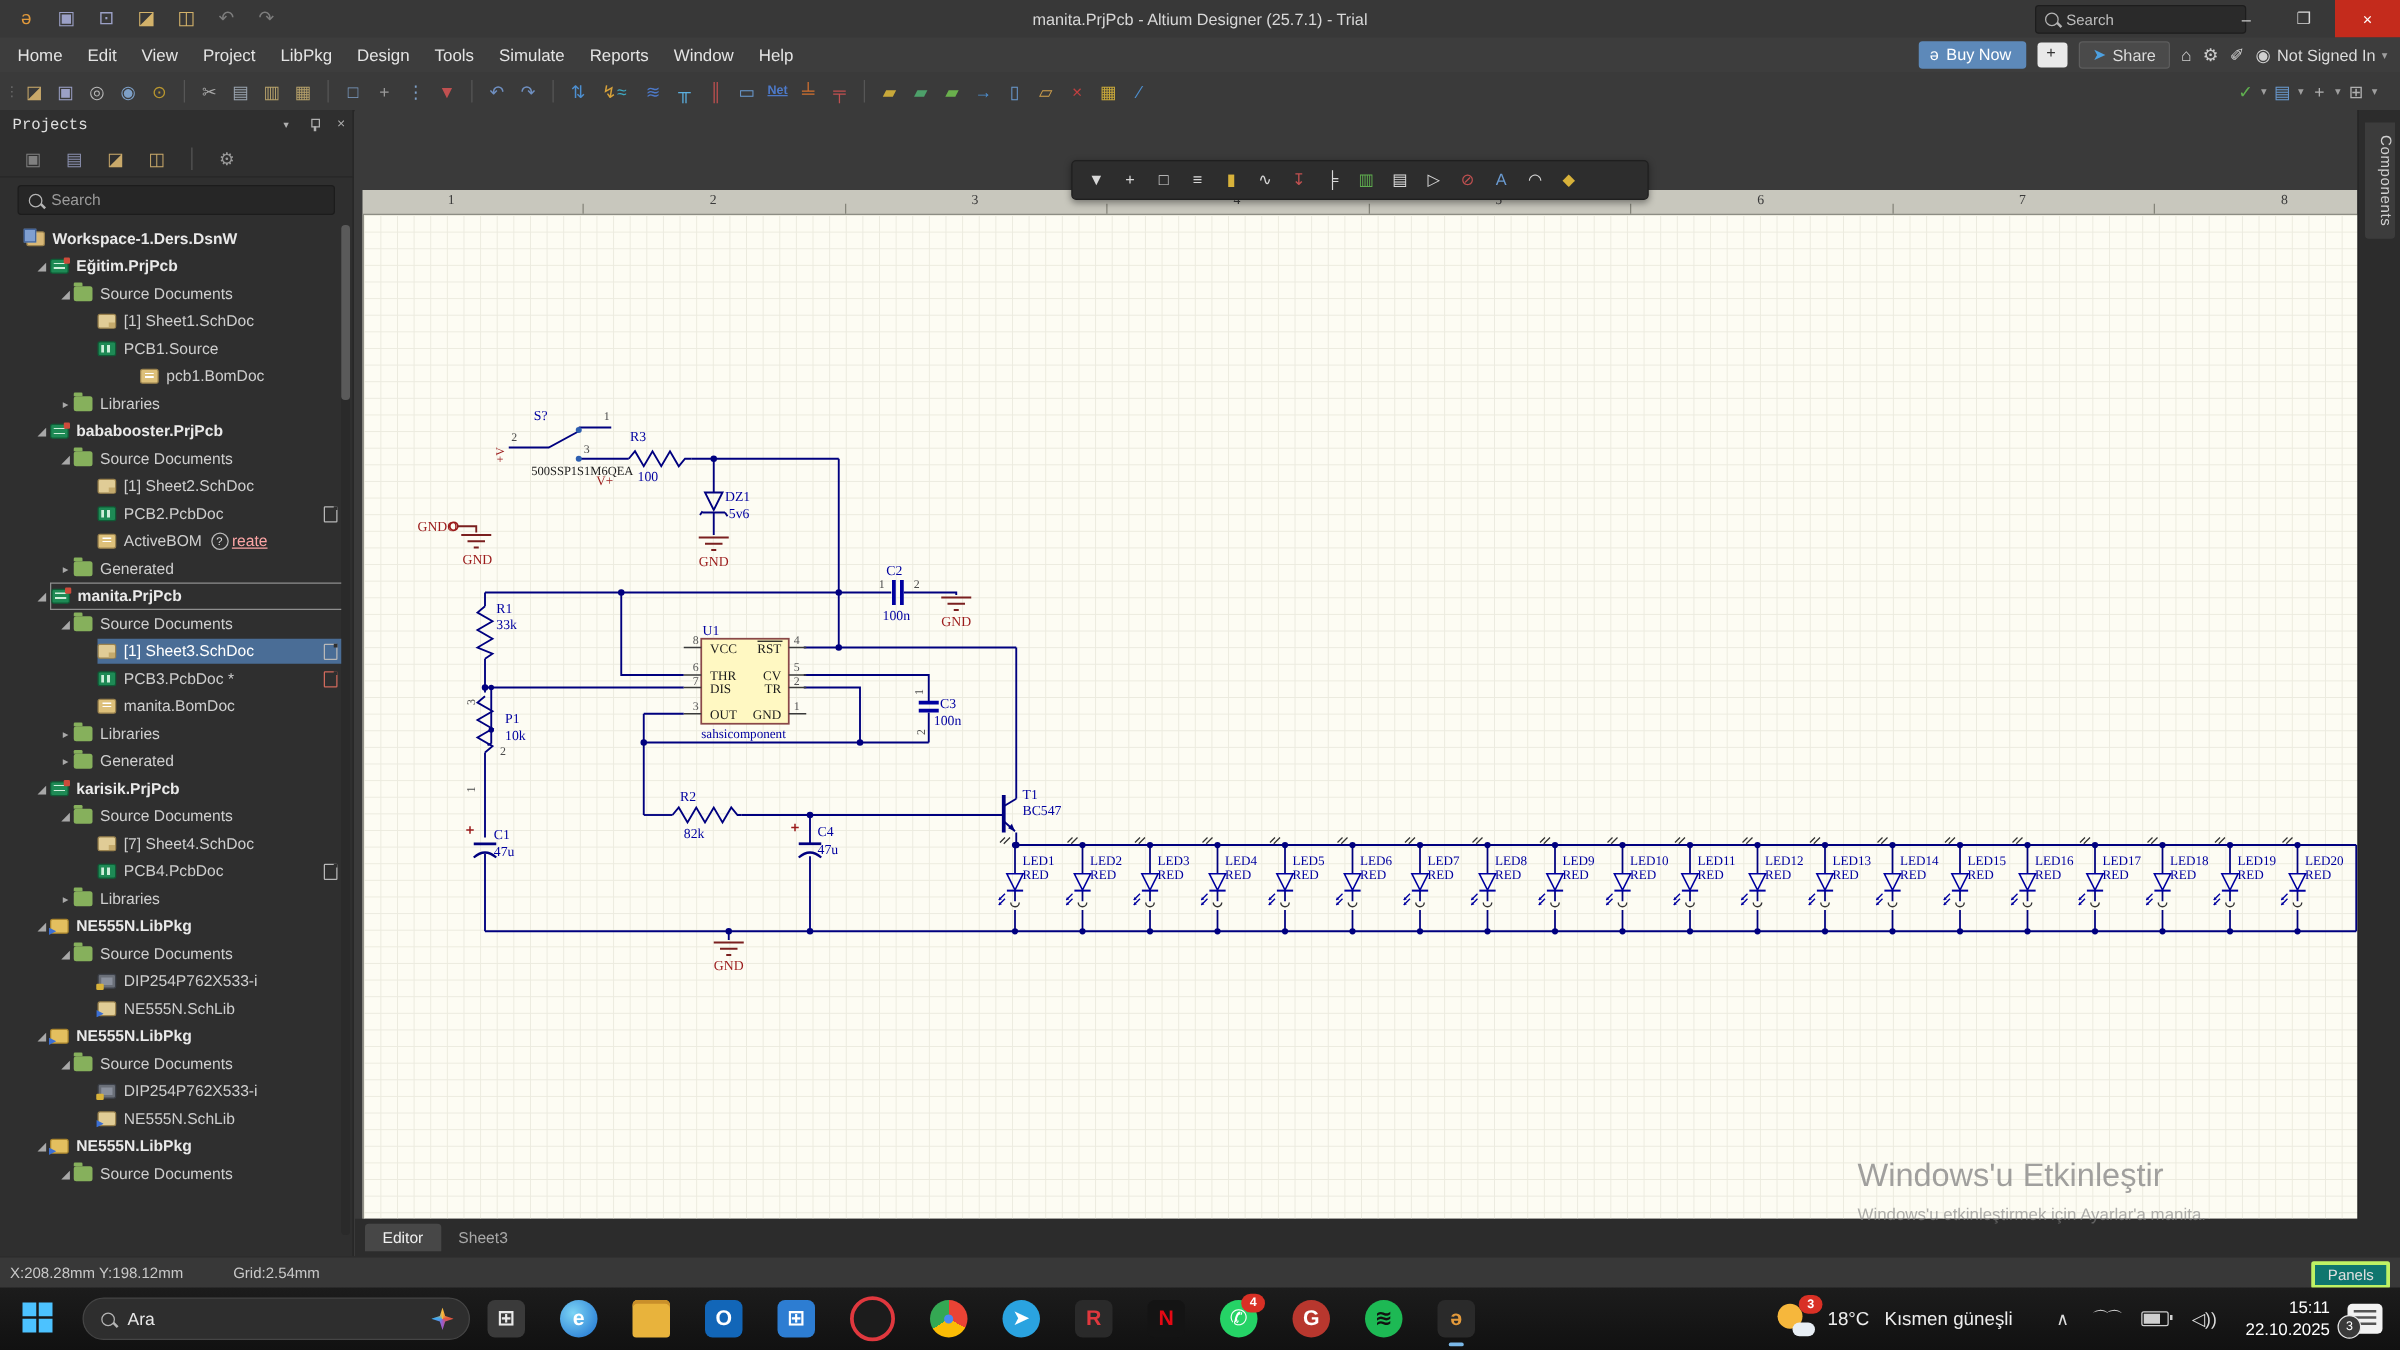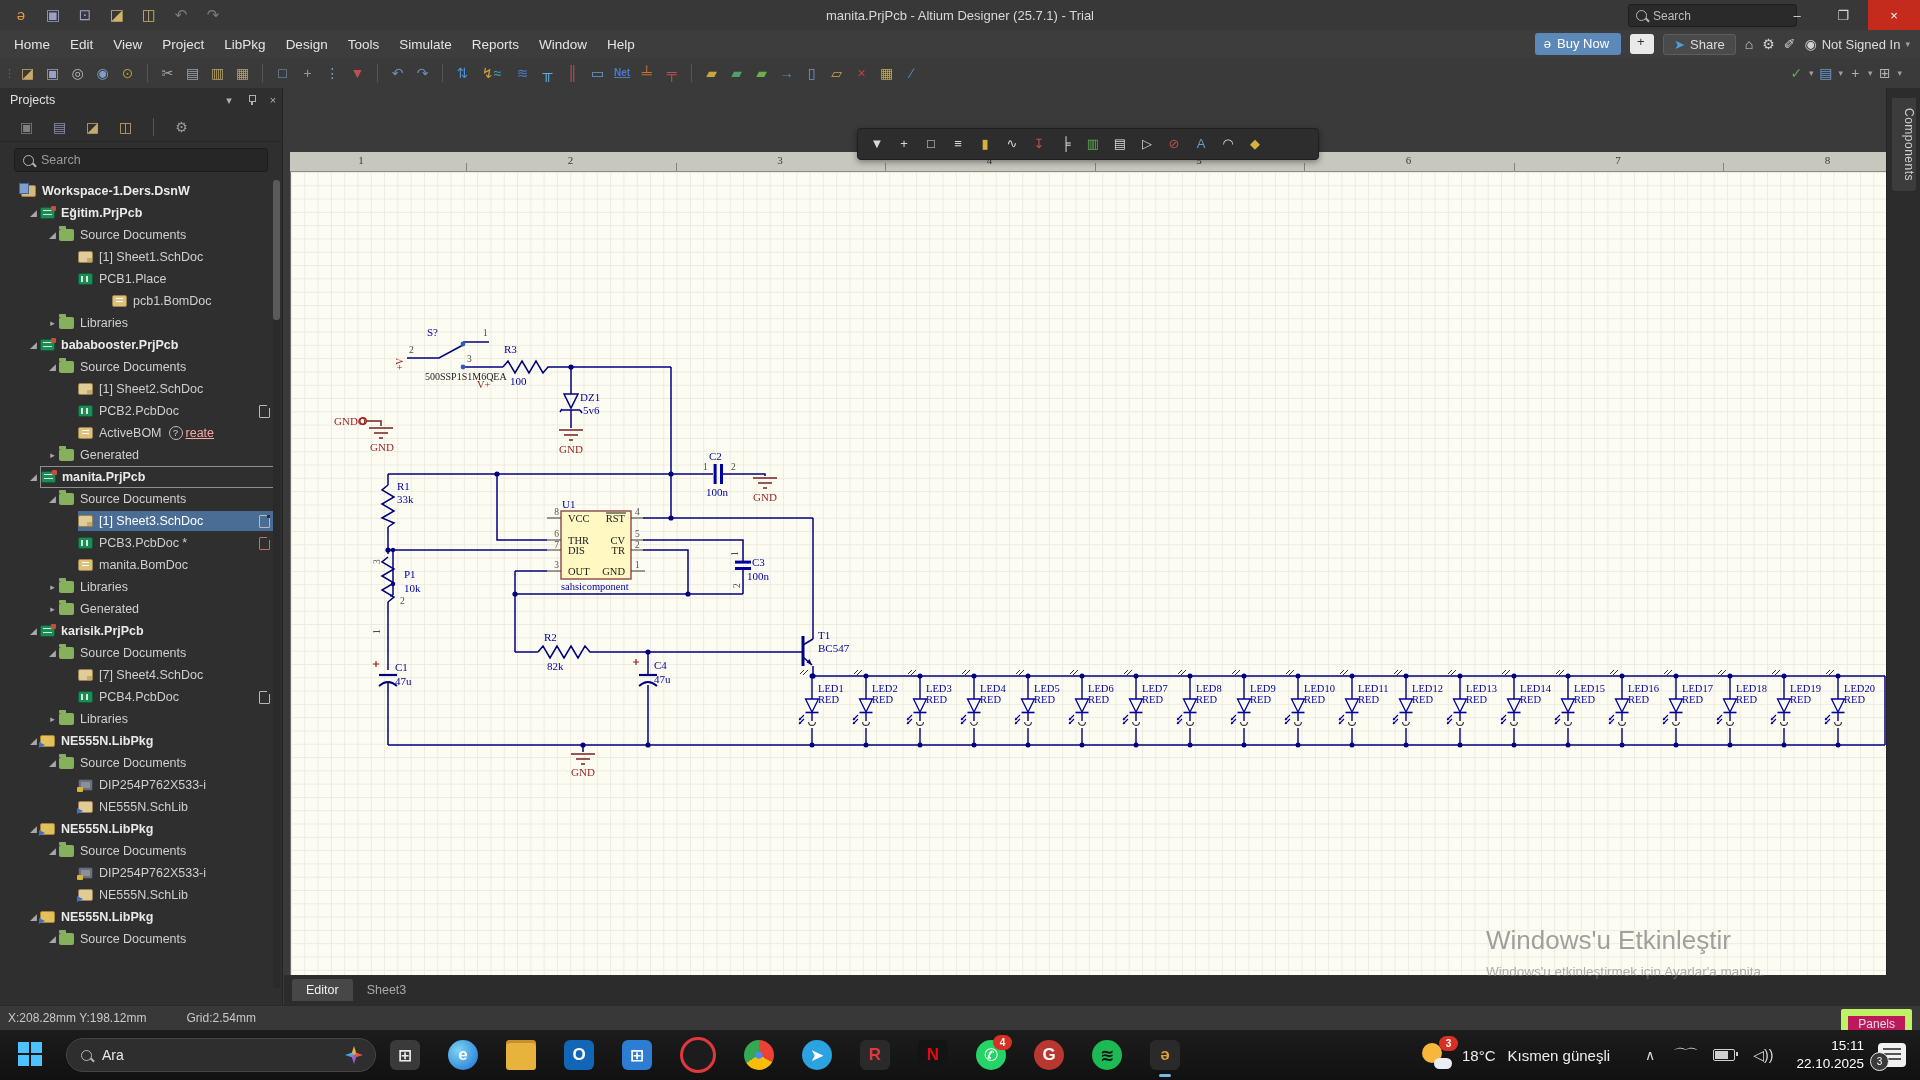--- a/index.html
+++ b/index.html
@@ -60,21 +60,21 @@
   .ti.ftpt::after{content:"";position:absolute;left:-2px;bottom:-2px;width:6px;height:5px;background:#d8b23a;border-radius:1px;}
   .ti.schlib{background:#e0cc96;border:1px solid #9a824e;box-sizing:border-box;}
   .ti.schlib::after{content:"";position:absolute;left:-2px;bottom:-2px;width:6px;height:6px;background:#3b6fd4;clip-path:polygon(0 0,100% 50%,0 100%);}
   .ti.workspace{background:#d8b877;border:1px solid #9a824e;box-sizing:border-box;}
   .ti.workspace::before{content:"";position:absolute;left:-3px;top:-3px;width:8px;height:9px;background:#7f9fd0;border:1px solid #44659a;}
   .ti.home{background:#4a90d9;border-radius:0;clip-path:polygon(50% 0,100% 42%,84% 42%,84% 100%,16% 100%,16% 42%,0 42%);}
   .ti.report{background:#3b6fd4;border-radius:50%;width:13px;height:13px;}
   .ti.report::before{content:"e";position:absolute;left:4px;top:0px;color:#fff;font-size:10px;font-weight:bold;}
   
   #panel{left:0;top:88px;width:283px;height:917px;background:#2f2f2f;border-right:1px solid #242424;box-sizing:border-box;}
-  #panel-header{position:absolute;left:0;top:0;width:283px;height:24px;display:flex;align-items:center;}
+  #panel-header{position:absolute;left:0;top:0;width:283px;height:24px;display:flex;align-items:center;font-family:Liberation Mono, monospace;}
   #panel-title{color:#e0e0e0;font-size:12.5px;padding-left:10px;flex:1;}
   .ph-ico{color:#b0b0b0;font-size:11px;width:20px;text-align:center;}
   .pin-ico{width:12px;height:12px;position:relative;margin:0 6px;}
   .pin-ico::before{content:"";position:absolute;width:5px;height:5px;border:1.5px solid #b0b0b0;top:1px;left:4px;}
   .pin-ico::after{content:"";position:absolute;width:1.5px;height:4px;background:#b0b0b0;top:7px;left:6px;}
   #panel-toolbar{position:absolute;left:0;top:24px;width:283px;height:30px;display:flex;align-items:center;gap:12px;padding-left:16px;border-bottom:1px solid #272727;box-sizing:border-box;}
   #panel-search{position:absolute;left:14px;top:60px;width:254px;height:24px;background:#262626;border:1px solid #1c1c1c;border-radius:3px;display:flex;align-items:center;gap:7px;padding-left:8px;box-sizing:border-box;color:#9a9a9a;font-size:12.5px;}
   #tree{position:absolute;left:0;top:92px;width:276px;height:812px;overflow:hidden;}
   .trow{height:22px;display:flex;align-items:center;font-size:12.5px;color:#cfcfcf;white-space:nowrap;}
   .trow .caret-s{width:13px;flex:none;color:#a8a8a8;font-size:9px;text-align:center;}
@@ -103,21 +103,21 @@
   #components-strip{left:1886px;top:88px;width:34px;height:917px;background:#2c2c2c;border-left:1px solid #242424;box-sizing:border-box;}
   #components-tab{position:absolute;left:5px;top:10px;width:24px;padding:10px 0;background:#3c3c3c;border-radius:0 0 3px 3px;color:#cfcfcf;font-size:12px;writing-mode:vertical-rl;text-align:center;letter-spacing:.5px;}
   
   #bottom-tabs{left:284px;top:1005px;width:1636px;height:26px;background:#2c2c2c;display:flex;align-items:center;padding-left:8px;box-sizing:border-box;margin-top:0;}
   #bottom-tabs{top:975px;height:30px;}
   .btab{padding:4px 14px;font-size:12.5px;color:#a8a8a8;}
   .btab.active{background:#474747;color:#f0f0f0;border-radius:3px 3px 0 0;}
   #statusbar{left:0;top:1005px;width:1920px;height:25px;background:#383838;border-top:1px solid #2a2a2a;display:flex;align-items:center;color:#c9c9c9;font-size:12px;box-sizing:border-box;}
   #status-coords{padding-left:8px;}
   #status-grid{padding-left:40px;}
-  #panels-btn{position:absolute;right:8px;top:3px;background:#be185d;border:7px solid #bef264;border-radius:2px;color:#e0e0e0;font-size:12px;padding:1px 10px;}
+  #panels-btn{position:absolute;right:8px;top:3px;background:#0f766e;border:3px solid #bef264;border-radius:2px;color:#e0e0e0;font-size:12px;padding:1px 10px;}
   
   #taskbar{left:0;top:1030px;width:1920px;height:50px;background:linear-gradient(#1c1c1c,#111);display:flex;align-items:center;}
   #start-btn{width:26px;height:26px;margin-left:18px;position:relative;flex:none;}
   #start-btn::before,#start-btn::after{content:"";position:absolute;width:11px;height:11px;background:#4cc2ff;}
   #start-btn::before{left:0;top:0;box-shadow:13px 0 #4cc2ff;}
   #start-btn::after{left:0;top:13px;box-shadow:13px 0 #4cc2ff;}
   #tb-search-pill{margin-left:22px;width:310px;height:34px;background:#2e2e2e;border:1px solid #454545;border-radius:17px;display:flex;align-items:center;gap:10px;padding-left:14px;box-sizing:border-box;color:#e8e8e8;font-size:14px;}
   .sparkle{margin-left:auto;margin-right:12px;width:18px;height:18px;background:conic-gradient(#f6b73c,#e2543e,#9c5ac8,#3fa7f0,#f6b73c);clip-path:polygon(50% 0,62% 38%,100% 50%,62% 62%,50% 100%,38% 62%,0 50%,38% 38%);}
   .tb-ico{width:30px;height:30px;margin:0 14px;border-radius:6px;position:relative;flex:none;display:flex;align-items:center;justify-content:center;font-size:17px;font-weight:bold;color:#fff;}
   .badge{position:absolute;right:-6px;top:-5px;min-width:15px;height:15px;border-radius:8px;background:#d93025;color:#fff;font-size:10px;font-weight:bold;line-height:15px;text-align:center;padding:0 2px;}
@@ -337,21 +337,21 @@
           <span class="caret-s"></span>
           <span class="rowbody">
             <span class="ti schdoc" style="margin-right: 6px;"></span>
             <span class="lbl">[1] Sheet1.SchDoc</span>
           </span>
         </div>
         <div class="trow" style="padding-left: 65px;">
           <span class="caret-s"></span>
           <span class="rowbody">
             <span class="ti pcbdoc" style="margin-right: 6px;"></span>
-            <span class="lbl">PCB1.Place</span>
+            <span class="lbl">PCB1.Source</span>
           </span>
         </div>
         <div class="trow" style="padding-left: 99px;">
           <span class="caret-s"></span>
           <span class="rowbody">
             <span class="ti bomdoc" style="margin-right: 6px;"></span>
             <span class="lbl">pcb1.BomDoc</span>
           </span>
         </div>
         <div class="trow" style="padding-left: 46px;">

